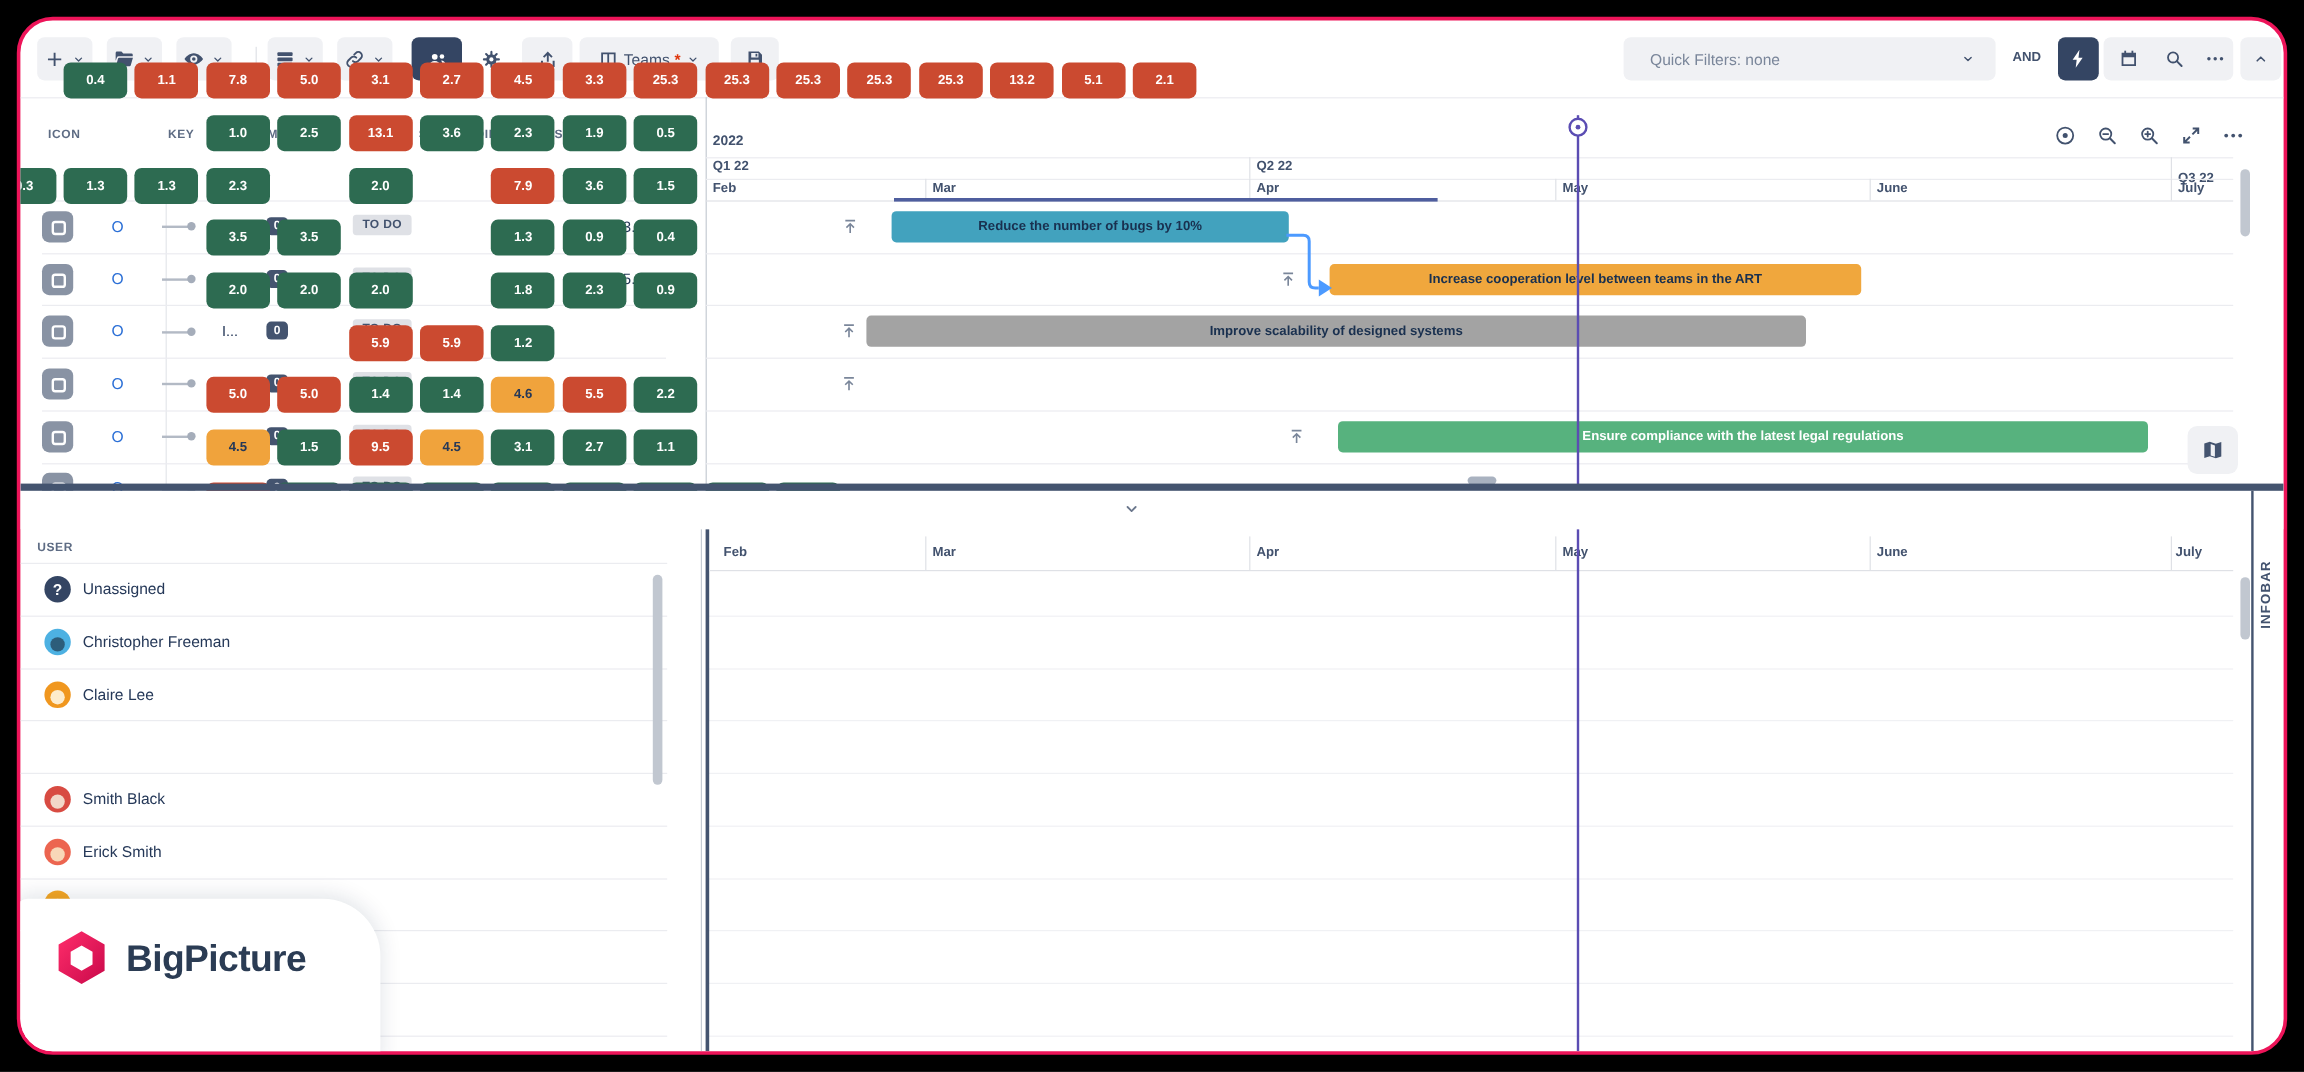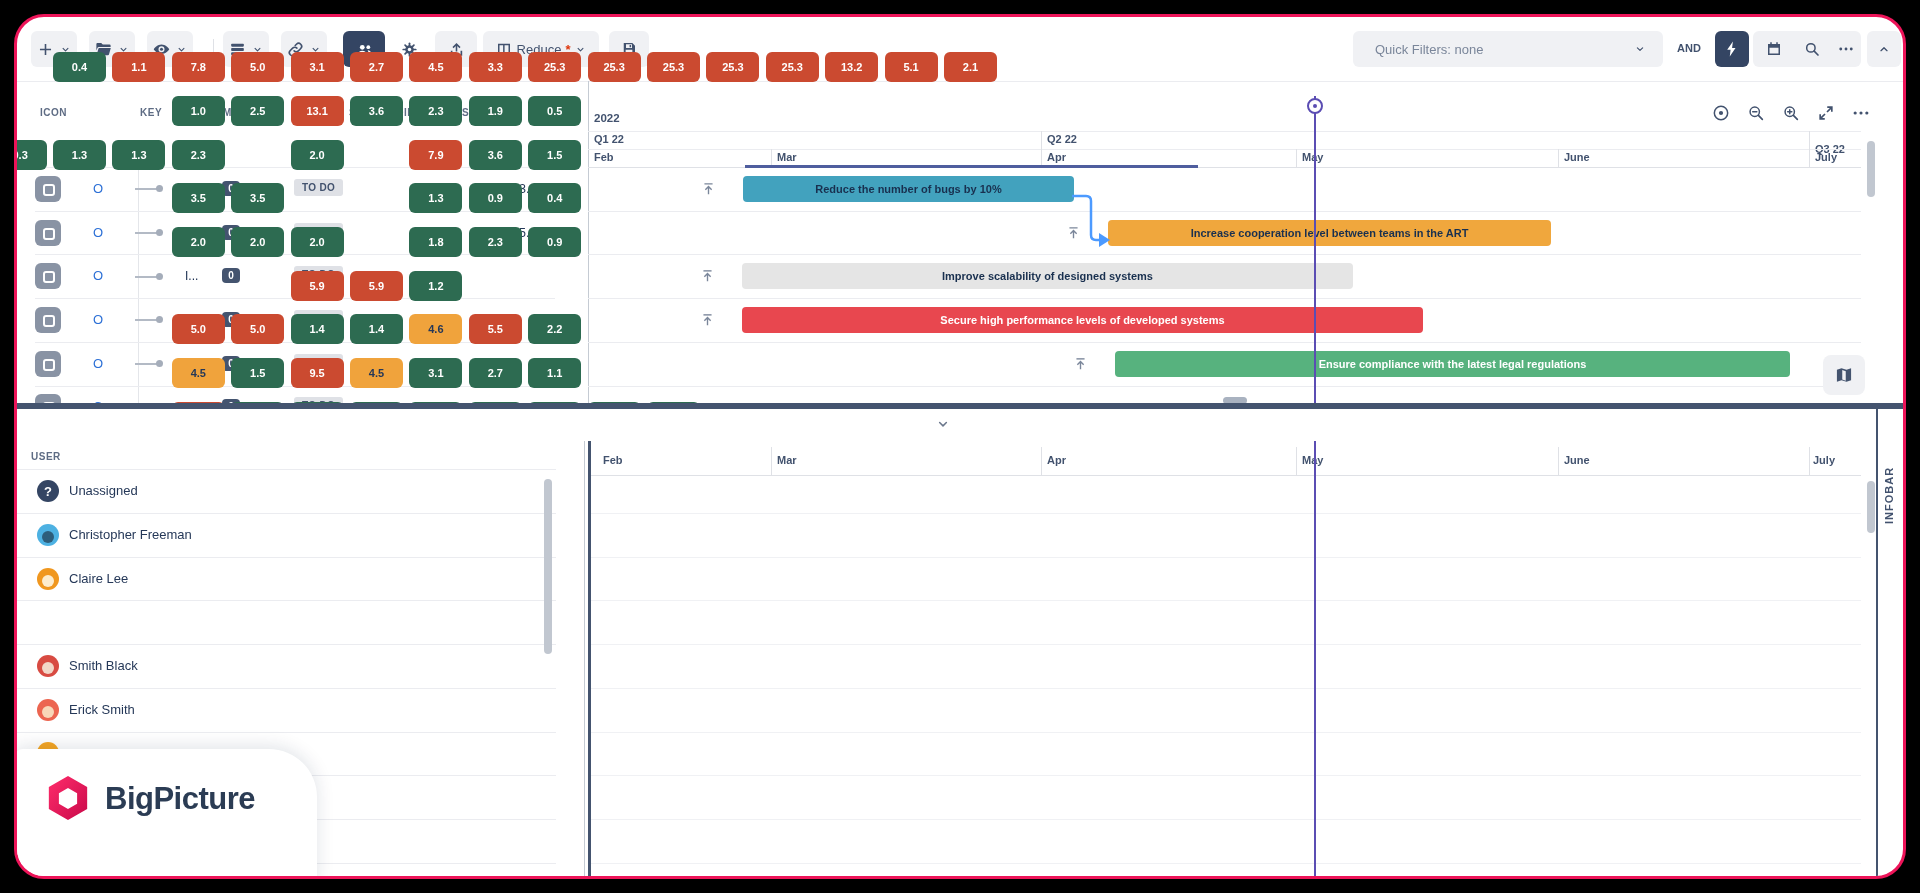--- a/index.html
+++ b/index.html
@@ -121,21 +121,21 @@
         <svg width="19" height="19" viewBox="0 0 24 24" fill="#42526e" style="color: rgb(66, 82, 110);">
           <path d="M11 14.5V7.6l-2.7 2.7L6.9 8.9 12 3.8l5.1 5.1-1.4 1.4L13 7.6v6.9z"></path>
           <path d="M4.8 13.5h2.1v4.4h10.2v-4.4h2.1v6.5H4.8z"></path>
         </svg>
       </div>
       <div class="vline" style="left: 196px; top: 22px; height: 22px;"></div>
       <div class="tbtn" style="left: 466px; width: 116px;">
         <svg width="18" height="18" viewBox="0 0 24 24" fill="#42526e" style="color: rgb(66, 82, 110);">
           <path fill-rule="evenodd" d="M4 5h16v14H4zm2 2v10h4.8V7zm6.8 0v10H18V7z"></path>
         </svg>
-        <span style="font-size: 13px; color: rgb(66, 82, 110);">Reduce</span>
+        <span style="font-size: 13px; color: rgb(66, 82, 110);">Teams</span>
         <span style="color: rgb(222, 53, 11); font-size: 13px; font-weight: bold;">*</span>
         <svg width="13" height="13" viewBox="0 0 24 24" fill="#42526e" style="color: rgb(66, 82, 110);">
           <path d="M7.5 10l4.5 4.5L16.5 10" fill="none" stroke="currentColor" stroke-width="2" stroke-linecap="round" stroke-linejoin="round"></path>
         </svg>
       </div>
       <div class="tbtn" style="left: 592px; width: 40px;">
         <svg width="18" height="18" viewBox="0 0 24 24" fill="#42526e" style="color: rgb(66, 82, 110);">
           <path fill-rule="evenodd" d="M5 4h11.5L20 7.5V20H5zm3 1.5v5h8v-5zm4.8 1h2v3h-2zM7.5 13h9v5.5h-9z"></path>
         </svg>
       </div>
@@ -350,26 +350,25 @@
       <div class="bar" style="left: 726px; top: 158.85px; width: 331px; background: rgb(66, 162, 190); color: rgb(25, 48, 79);">Reduce the number of bugs by 10%</div>
       <svg width="15" height="15" viewBox="0 0 24 24" fill="#7a869a" style="color: rgb(122, 134, 154); position: absolute; left: 1049px; top: 207.55px;">
         <path d="M5.5 3.5h13v2.2h-13z"></path>
         <path d="M10.9 21v-9.6l-3.2 3.2-1.5-1.5L12 7.3l5.8 5.8-1.5 1.5-3.2-3.2V21z"></path>
       </svg>
       <div class="bar" style="left: 1091px; top: 202.55px; width: 443px; background: rgb(240, 167, 61); color: rgb(25, 48, 79);">Increase cooperation level between teams in the ART</div>
       <svg width="15" height="15" viewBox="0 0 24 24" fill="#7a869a" style="color: rgb(122, 134, 154); position: absolute; left: 683px; top: 251.25px;">
         <path d="M5.5 3.5h13v2.2h-13z"></path>
         <path d="M10.9 21v-9.6l-3.2 3.2-1.5-1.5L12 7.3l5.8 5.8-1.5 1.5-3.2-3.2V21z"></path>
       </svg>
-      <div class="bar" style="left: 725px; top: 246.25px; width: 611px; background: #e5e5e5; color: rgb(25, 48, 79);">Improve scalability of designed systems</div>
+      <div class="bar" style="left: 705px; top: 246.25px; width: 783px; background: #a3a3a3; color: rgb(25, 48, 79);">Improve scalability of designed systems</div>
       <svg width="15" height="15" viewBox="0 0 24 24" fill="#7a869a" style="color: rgb(122, 134, 154); position: absolute; left: 683px; top: 294.95px;">
         <path d="M5.5 3.5h13v2.2h-13z"></path>
         <path d="M10.9 21v-9.6l-3.2 3.2-1.5-1.5L12 7.3l5.8 5.8-1.5 1.5-3.2-3.2V21z"></path>
       </svg>
-      <div class="bar" style="left: 725px; top: 289.95px; width: 681px; background: rgb(232, 71, 79); color: rgb(255, 255, 255);">Secure high performance levels of developed systems</div>
       <svg width="15" height="15" viewBox="0 0 24 24" fill="#7a869a" style="color: rgb(122, 134, 154); position: absolute; left: 1056px; top: 338.65px;">
         <path d="M5.5 3.5h13v2.2h-13z"></path>
         <path d="M10.9 21v-9.6l-3.2 3.2-1.5-1.5L12 7.3l5.8 5.8-1.5 1.5-3.2-3.2V21z"></path>
       </svg>
       <div class="bar" style="left: 1098px; top: 333.65px; width: 675px; background: rgb(87, 178, 126); color: rgb(255, 255, 255);">Ensure compliance with the latest legal regulations</div>
       <svg width="50" height="70" style="position: absolute; left: 1051px; top: 168px; overflow: visible; z-index: 5;">
         <path d="M4 11 H18 Q23 11 23 16 V50 Q23 55 28 55 H31" fill="none" stroke="#4c9aff" stroke-width="2.5"></path>
         <path d="M31 48 L42 55 L31 62 Z" fill="#4c9aff"></path>
       </svg>
       <div class="abs" style="left: 1806px; top: 338px; width: 42px; height: 40px; background: rgb(240, 241, 244); border-radius: 8px; display: flex; align-items: center; justify-content: center; z-index: 8;">

